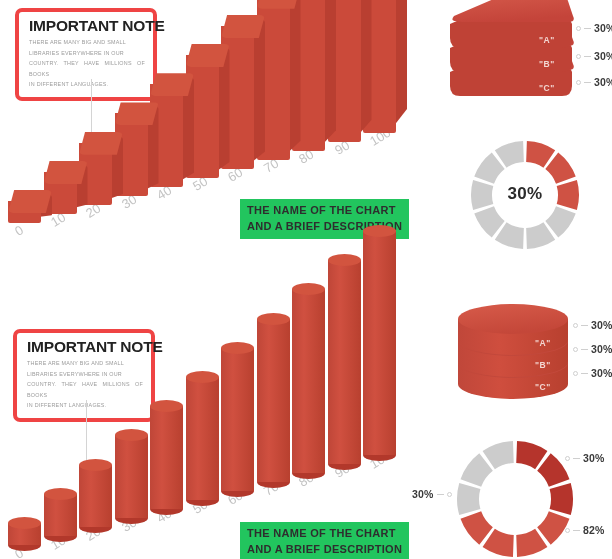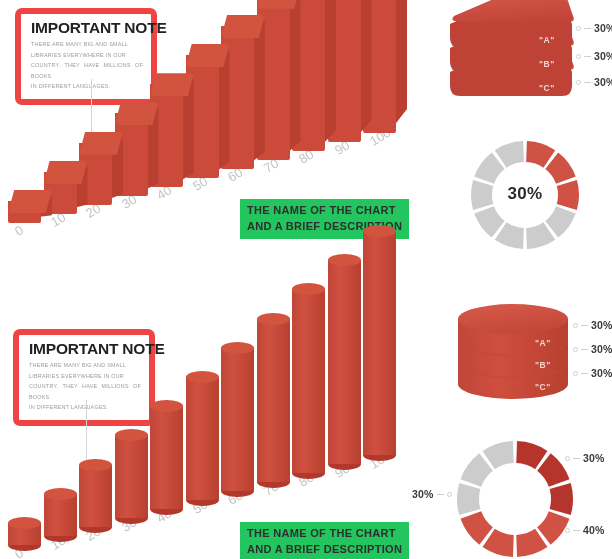--- a/index.html
+++ b/index.html
@@ -1,21 +1,21 @@
 <!DOCTYPE html>
 <html><head>
 <meta charset="utf-8">
 <style>
   html,body{margin:0;padding:0;background:#ffffff;}
   body{width:612px;height:559px;position:relative;overflow:hidden;
        font-family:"Liberation Sans",sans-serif;color:#3b3b3b;}
   .panel{position:absolute;}
 
   
-  .note-box{position:absolute;width:142px;border:6px solid #ef4444;border-radius:7px;
+  .note-box{position:absolute;width:142px;border:4px solid #ef4444;border-radius:7px;
             background:#fff;padding:6px 8px 7px 10px;box-sizing:border-box;}
   .note-title{font-size:15.5px;font-weight:bold;letter-spacing:-0.2px;color:#222;
               line-height:1.05;white-space:nowrap;}
   .note-body{font-size:5.4px;line-height:1.95;color:#9b9b9b;letter-spacing:0.25px;
              text-align:justify;margin-top:3px;}
   .note-body span{display:block;}
   .note-stem{position:absolute;width:1px;background:#d4d4d4;}
   .note-dot{position:absolute;width:6px;height:6px;border:1px solid #cfcfcf;border-radius:50%;
             background:#fff;box-sizing:border-box;}
 
@@ -359,19 +359,19 @@
 </div>
 
 <div class="pctrow" style="left:565px;top:452px;">
   <span class="mk"></span>
   <span class="ln"></span>
   <span class="tx">30%</span>
 </div>
 <div class="pctrow" style="left:565px;top:524px;">
   <span class="mk"></span>
   <span class="ln"></span>
-  <span class="tx">40%</span>
+  <span class="tx">82%</span>
 </div>
 <div class="pctrow left" style="left:412px;top:488px;">
   <span class="tx">30%</span>
   <span class="ln"></span>
   <span class="mk"></span>
 </div>
 
 </body></html>

